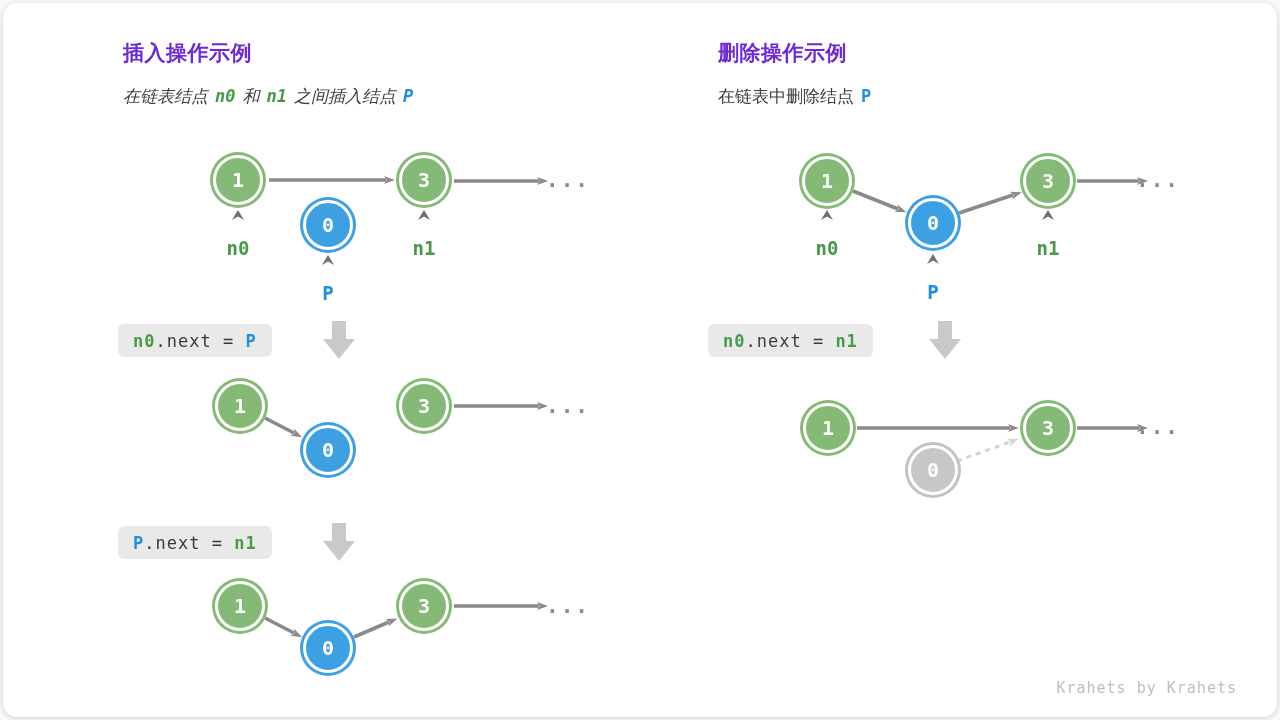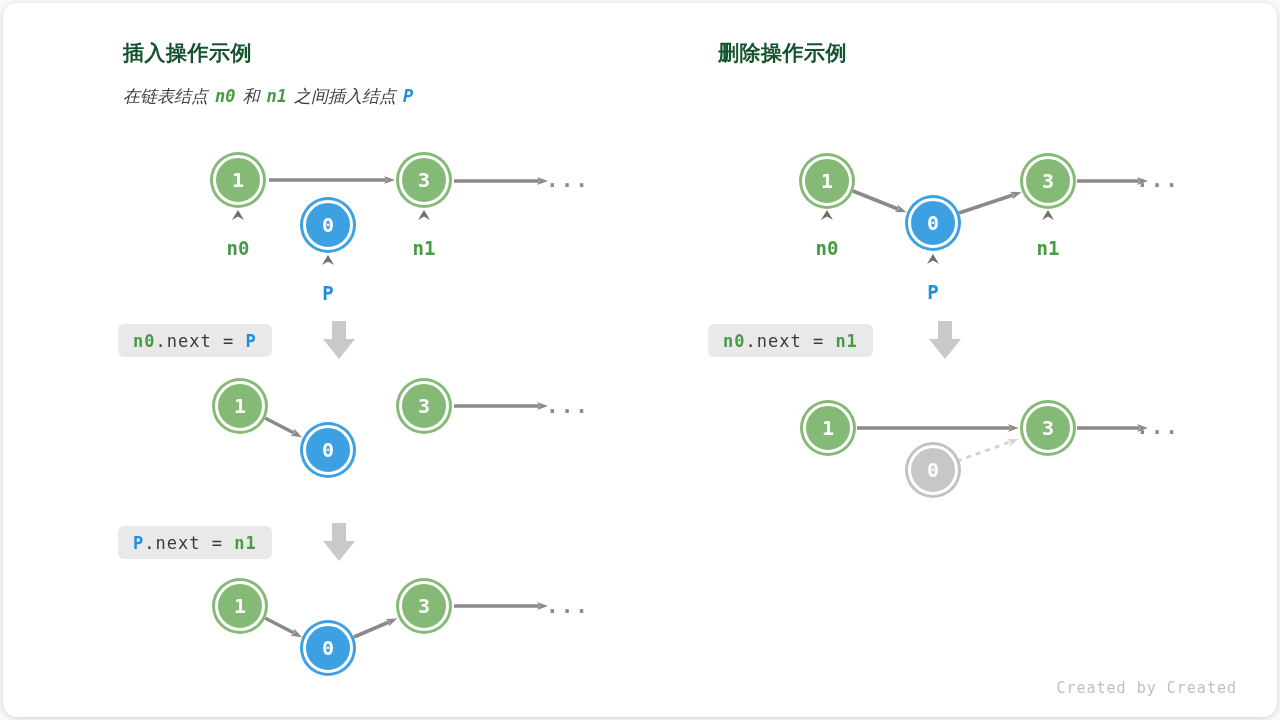--- a/index.html
+++ b/index.html
@@ -6,21 +6,21 @@
   html,body { width:1280px; height:720px; background:#fafafa; font-family:"Liberation Sans", sans-serif; }
   .card {
     position:absolute; left:3px; top:3px; width:1274px; height:714px;
     background:#ffffff; border-radius:14px;
     box-shadow:0 1px 6px rgba(0,0,0,.18);
     overflow:hidden;
   }
   svg.overlay { position:absolute; left:0; top:0; width:1280px; height:720px; pointer-events:none; }
 
   .panel-title {
-    position:absolute; font-size:21px; font-weight:bold; color:#14532d; letter-spacing:.5px;
+    position:absolute; font-size:21px; font-weight:bold; color:#6d28d9; letter-spacing:.5px;
   }
   .panel-subtitle {
     position:absolute; font-size:17px; color:#3d3d3d; white-space:nowrap;
   }
   .tok { font-family:"DejaVu Sans Mono", monospace; font-weight:bold; margin:0 7px; font-size:17px; }
   .tok.green { color:#479a46; }
   .tok.blue  { color:#1d8fdd; }
 
   .node {
     position:absolute; width:50px; height:50px; border-radius:50%;
@@ -147,20 +147,23 @@
     </div>
   <div class="node blue" style="left:300px; top:620px;">
       <span>0</span>
     </div>
   <div class="node green" style="left:396px; top:578px;">
       <span>3</span>
     </div>
   <div class="dots" style="left:543px; top:588px;">...</div>
 
   <div class="panel-title" style="left:715px; top:36px;">删除操作示例</div>
+  <div class="panel-subtitle" style="left:715px; top:82px;">
+    <span>在链表中删除结点</span><span class="tok blue">P</span>
+  </div>
 
   <div class="node green" style="left:799px; top:153px;">
       <span>1</span>
     </div>
   <div class="node blue" style="left:905px; top:195px;">
       <span>0</span>
     </div>
   <div class="node green" style="left:1020px; top:153px;">
       <span>3</span>
     </div>
@@ -177,14 +180,14 @@
       <span>1</span>
     </div>
   <div class="node gray" style="left:905px; top:442px;">
       <span>0</span>
     </div>
   <div class="node green" style="left:1020px; top:400px;">
       <span>3</span>
     </div>
   <div class="dots" style="left:1133px; top:409px;">...</div>
 
-  <div class="watermark">Created by Created</div>
+  <div class="watermark">Krahets by Krahets</div>
 </div>
 
 </body></html>

